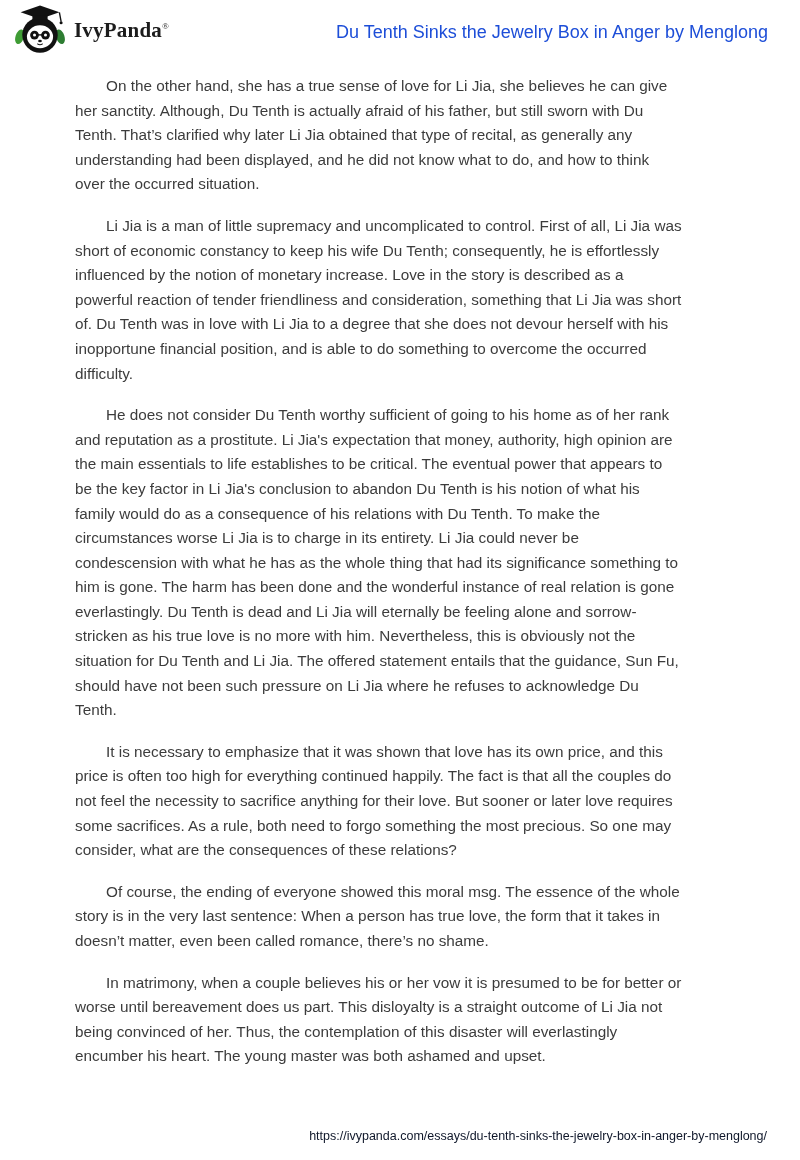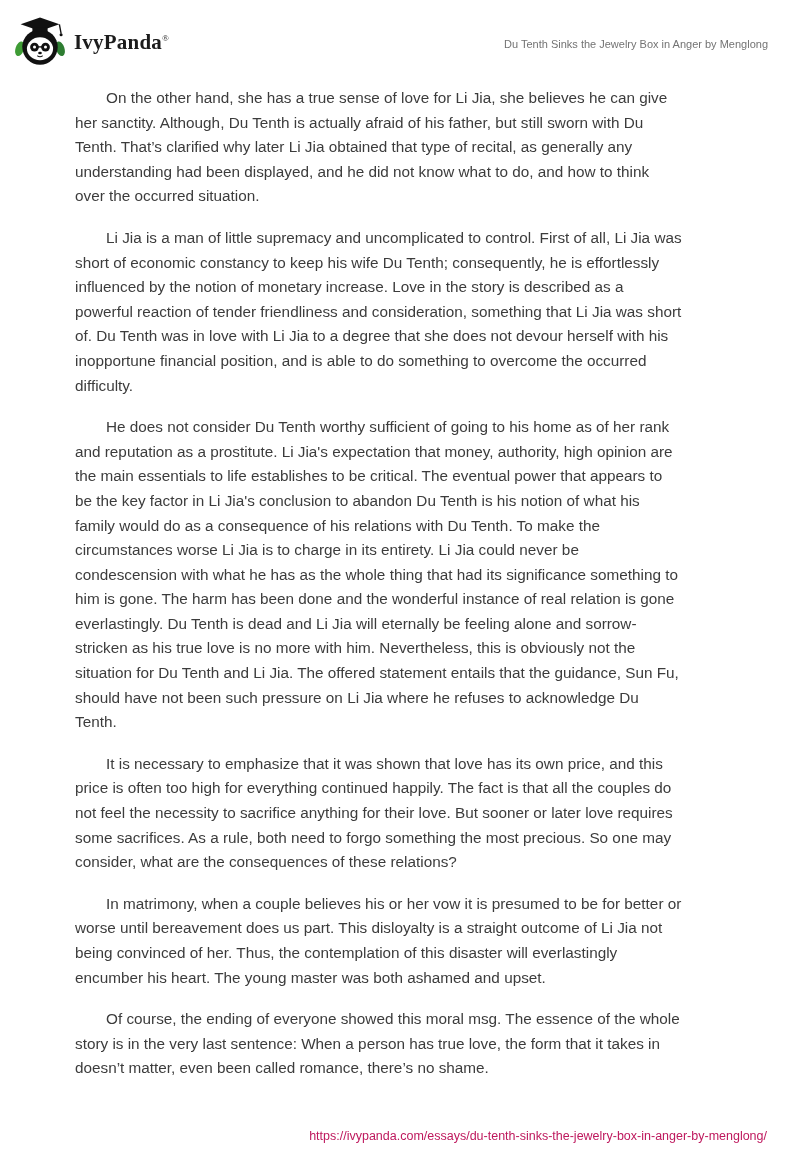--- a/index.html
+++ b/index.html
@@ -11,21 +11,20 @@
     font-family: "Liberation Sans", sans-serif;
     color: #3c3c3c;
     overflow: hidden;
   }
   .page-header {
     display: flex;
     align-items: center;
     justify-content: space-between;
     padding: 8px 32px 6px 14px;
     height: 58px;
-    margin-top: 12px;
   }
   .brand {
     display: flex;
     align-items: center;
     gap: 8px;
     cursor: pointer;
   }
   .logo { display: inline-block; width: 52px; height: 54px; }
   .brand-name {
     font-family: "Liberation Serif", serif;
@@ -33,43 +32,43 @@
     font-size: 21px;
     color: #1c1c1c;
     letter-spacing: 0.2px;
   }
   .brand-name sup {
     font-size: 9px;
     font-weight: 400;
     vertical-align: super;
   }
   .doc-title {
-    font-size: 11px;
-    color: #737373;
+    font-size: 18px;
+    color: #1d4ed8;
     padding-top: 4px;
   }
   main.essay {
     padding: 16px 118px 0 75px;
   }
   .essay p {
     font-size: 15.3px;
     line-height: 24.6px;
     color: #3c3c3c;
     text-indent: 31px;
     margin-bottom: 17px;
     text-align: left;
   }
   .page-footer {
     position: absolute;
     right: 33px;
     bottom: 16px;
   }
   .source-url {
     font-size: 12.5px;
-    color: #be185d;
+    color: #0f172a;
     text-decoration: none;
     cursor: pointer;
   }
 </style>
 </head>
 <body>
 
 <header class="page-header">
   <div class="brand">
     <span class="logo">
@@ -100,19 +99,19 @@
     <span class="brand-name"><span>IvyPanda</span><sup>®</sup></span>
   </div>
   <div class="doc-title">Du Tenth Sinks the Jewelry Box in Anger by Menglong</div>
 </header>
 
 <main class="essay">
   <p>On the other hand, she has a true sense of love for Li Jia, she believes he can give her sanctity. Although, Du Tenth is actually afraid of his father, but still sworn with Du Tenth. That’s clarified why later Li Jia obtained that type of recital, as generally any understanding had been displayed, and he did not know what to do, and how to think over the occurred situation.</p>
   <p>Li Jia is a man of little supremacy and uncomplicated to control. First of all, Li Jia was short of economic constancy to keep his wife Du Tenth; consequently, he is effortlessly influenced by the notion of monetary increase. Love in the story is described as a powerful reaction of tender friendliness and consideration, something that Li Jia was short of. Du Tenth was in love with Li Jia to a degree that she does not devour herself with his inopportune financial position, and is able to do something to overcome the occurred difficulty.</p>
   <p>He does not consider Du Tenth worthy sufficient of going to his home as of her rank and reputation as a prostitute. Li Jia's expectation that money, authority, high opinion are the main essentials to life establishes to be critical. The eventual power that appears to be the key factor in Li Jia's conclusion to abandon Du Tenth is his notion of what his family would do as a consequence of his relations with Du Tenth. To make the circumstances worse Li Jia is to charge in its entirety. Li Jia could never be condescension with what he has as the whole thing that had its significance something to him is gone. The harm has been done and the wonderful instance of real relation is gone everlastingly. Du Tenth is dead and Li Jia will eternally be feeling alone and sorrow-stricken as his true love is no more with him. Nevertheless, this is obviously not the situation for Du Tenth and Li Jia. The offered statement entails that the guidance, Sun Fu, should have not been such pressure on Li Jia where he refuses to acknowledge Du Tenth.</p>
   <p>It is necessary to emphasize that it was shown that love has its own price, and this price is often too high for everything continued happily. The fact is that all the couples do not feel the necessity to sacrifice anything for their love. But sooner or later love requires some sacrifices. As a rule, both need to forgo something the most precious. So one may consider, what are the consequences of these relations?</p>
+  <p>Of course, the ending of everyone showed this moral msg. The essence of the whole story is in the very last sentence: When a person has true love, the form that it takes in doesn’t matter, even been called romance, there’s no shame.</p>
   <p>In matrimony, when a couple believes his or her vow it is presumed to be for better or worse until bereavement does us part. This disloyalty is a straight outcome of Li Jia not being convinced of her. Thus, the contemplation of this disaster will everlastingly encumber his heart. The young master was both ashamed and upset.</p>
-  <p>Of course, the ending of everyone showed this moral msg. The essence of the whole story is in the very last sentence: When a person has true love, the form that it takes in doesn’t matter, even been called romance, there’s no shame.</p>
 </main>
 
 <footer class="page-footer">
   <a class="source-url">https://ivypanda.com/essays/du-tenth-sinks-the-jewelry-box-in-anger-by-menglong/</a>
 </footer>
 
 </body></html>

